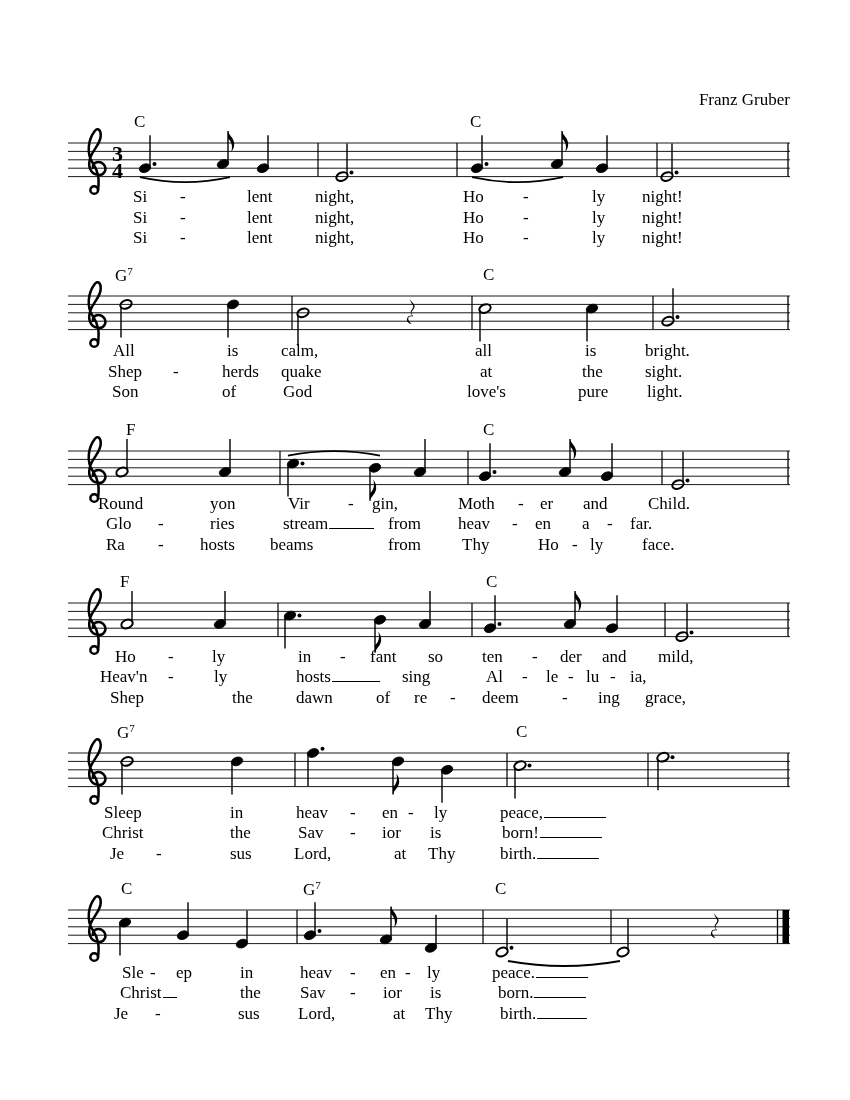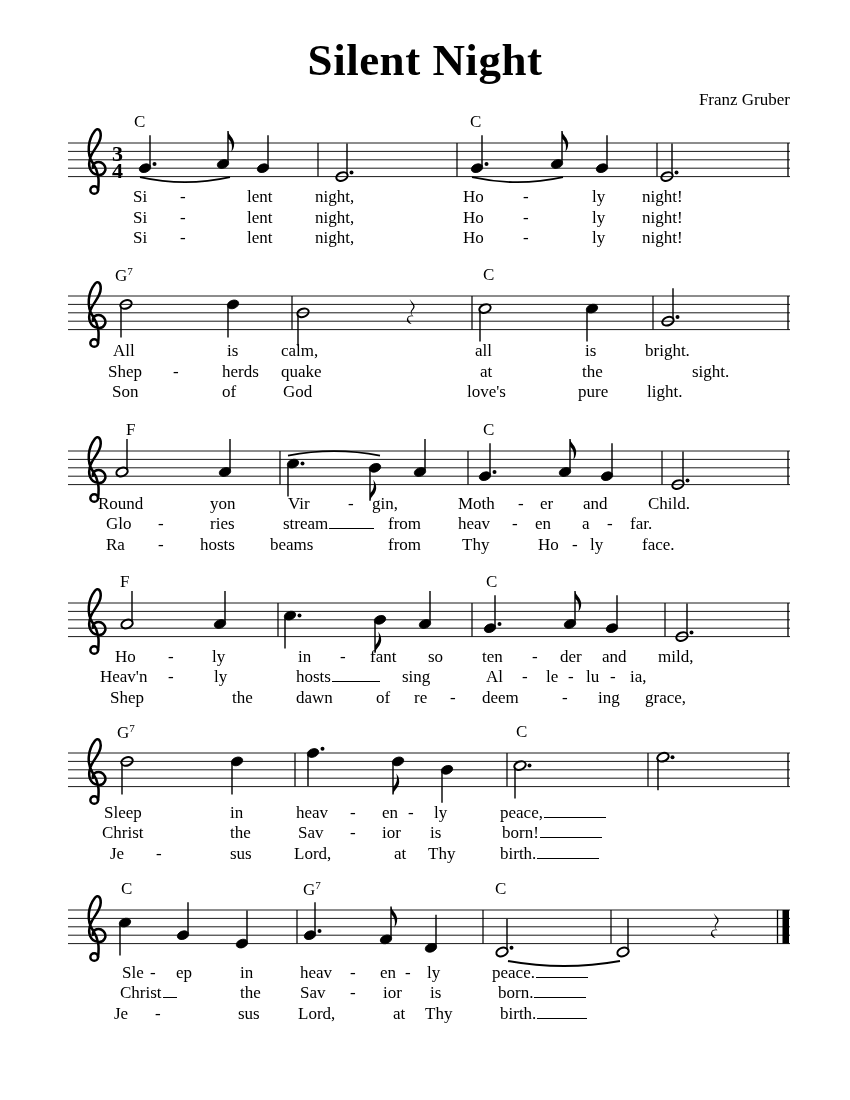--- a/index.html
+++ b/index.html
@@ -11,21 +11,20 @@
   .chord{position:absolute;font-size:17px;white-space:nowrap;}
   .chord sup{font-size:11px;vertical-align:6px;}
   .syl{position:absolute;font-size:17px;line-height:1;white-space:nowrap;}
   .ext{display:inline-block;border-bottom:1.3px solid #000;height:2px;margin-left:1px;}
   svg.system{position:absolute;left:0;pointer-events:none;}
 </style>
 </head>
 <body>
 
 <div id="page">
-  <div id="title">Silent Night</div>
   <div id="composer">Franz Gruber</div>
   <div id="score">
       <svg class="system" width="850" height="150" viewBox="0 81.30000000000001 850 150" style="top: 81.3px;">
         <line x1="68" y1="143.3" x2="790" y2="143.3" stroke="#1a1a1a" stroke-width="1"></line>
         <line x1="68" y1="151.70000000000002" x2="790" y2="151.70000000000002" stroke="#1a1a1a" stroke-width="1"></line>
         <line x1="68" y1="160.10000000000002" x2="790" y2="160.10000000000002" stroke="#1a1a1a" stroke-width="1"></line>
         <line x1="68" y1="168.5" x2="790" y2="168.5" stroke="#1a1a1a" stroke-width="1"></line>
         <line x1="68" y1="176.9" x2="790" y2="176.9" stroke="#1a1a1a" stroke-width="1"></line>
         <g transform="translate(82 126.30000000000001) scale(0.74)" fill="none" stroke="#000" stroke-width="3.4" stroke-linecap="round">
           <circle cx="16.5" cy="86.5" r="5.2"></circle>
@@ -154,21 +153,21 @@
       <span class="syl" style="left: 281px; top: 342px;">calm,</span>
       <span class="syl" style="left: 475px; top: 342px;">all</span>
       <span class="syl" style="left: 585px; top: 342px;">is</span>
       <span class="syl" style="left: 645px; top: 342px;">bright.</span>
       <span class="syl" style="left: 108px; top: 363px;">Shep</span>
       <span class="syl" style="left: 173px; top: 363px;">-</span>
       <span class="syl" style="left: 222px; top: 363px; text-align: center;">herds</span>
       <span class="syl" style="left: 281px; top: 363px;">quake</span>
       <span class="syl" style="left: 480px; top: 363px;">at</span>
       <span class="syl" style="left: 582px; top: 363px;">the</span>
-      <span class="syl" style="left: 645px; top: 363px; margin-left: 47px;">sight.</span>
+      <span class="syl" style="left: 645px; top: 363px;">sight.</span>
       <span class="syl" style="left: 112px; top: 383px;">Son</span>
       <span class="syl" style="left: 222px; top: 383px;">of</span>
       <span class="syl" style="left: 283px; top: 383px;">God</span>
       <span class="syl" style="left: 467px; top: 383px;">love's</span>
       <span class="syl" style="left: 578px; top: 383px;">pure</span>
       <span class="syl" style="left: 647px; top: 383px;">light.</span>
       <svg class="system" width="850" height="150" viewBox="0 389.3 850 150" style="top: 389.3px;">
         <line x1="68" y1="451.3" x2="790" y2="451.3" stroke="#1a1a1a" stroke-width="1"></line>
         <line x1="68" y1="459.7" x2="790" y2="459.7" stroke="#1a1a1a" stroke-width="1"></line>
         <line x1="68" y1="468.1" x2="790" y2="468.1" stroke="#1a1a1a" stroke-width="1"></line>

